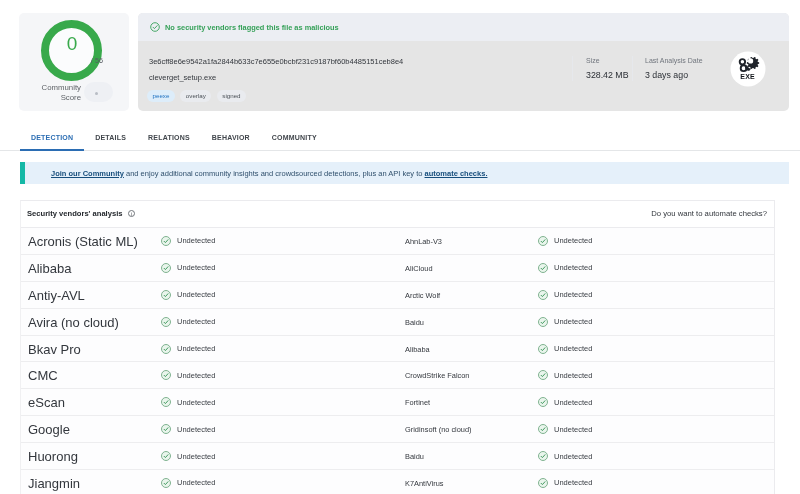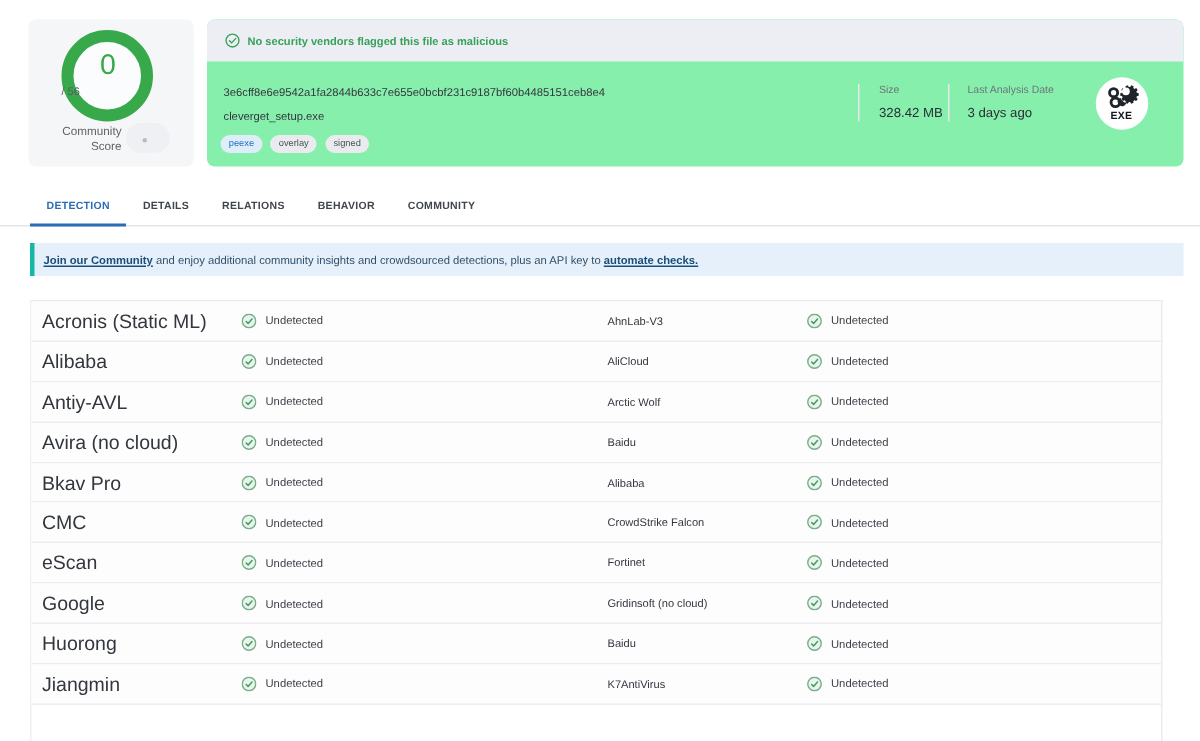--- a/index.html
+++ b/index.html
@@ -4,27 +4,27 @@
 <style>
 * { margin:0; padding:0; box-sizing:border-box; }
 html,body { width:800px; height:494px; background:#fff; font-family:"Liberation Sans", sans-serif; }
 body { position:relative; overflow:hidden; }
 .abs { position:absolute; }
 
 
 #scorecard { left:19px; top:13px; width:110px; height:98px; background:#f5f6f8; border-radius:5px; }
 #ring { position:absolute; left:21.5px; top:7px; width:61px; height:61px; border-radius:50%; border:8px solid #38a94b; background:#fbfcfd; }
 #score0 { position:absolute; left:22px; top:21px; width:62px; text-align:center; font-size:19px; color:#38a94b; line-height:19px; }
-#score56 { position:absolute; left:22px; top:42.5px; width:62px; text-align:left; font-size:7.3px; color:#565b61; }
+#score56 { position:absolute; left:22px; top:42.5px; width:62px; text-align:right; font-size:7.3px; color:#565b61; }
 #commscore { position:absolute; left:0; top:70px; width:62px; text-align:right; font-size:7.8px; color:#5f6368; line-height:10.2px; }
 #votepill { position:absolute; left:65px; top:69px; width:29px; height:20px; background:#eef0f4; border-radius:10px; }
 #votepill .dot { position:absolute; left:11px; top:10px; width:3px; height:3px; background:#b8bcc4; border-radius:50%; }
 
 
-#maincard { left:138px; top:13px; width:651px; height:98px; background:#86efac; border-radius:5px; overflow:hidden; }
+#maincard { left:138px; top:13px; width:651px; height:98px; background:#e5e5e5; border-radius:5px; overflow:hidden; }
 #band { position:absolute; left:0; top:0; width:651px; height:28px; background:#eceef3; }
 .bandmsg { position:absolute; left:12px; top:0; height:28px; display:flex; align-items:center; font-size:7.4px; font-weight:bold; color:#36a159; }
 .bandmsg svg { margin-right:5px; }
 #bandbtns { position:absolute; right:21px; top:0; height:28px; display:flex; align-items:center; font-size:7.4px; color:#33373d; }
 #bandbtns .btn { display:flex; align-items:center; margin-left:12px; }
 #bandbtns svg { margin-right:4px; }
 .chev { margin-left:4px; }
 
 #hash { position:absolute; left:11px; top:44px; font-size:7.5px; color:#33373d; letter-spacing:0; }
 #fname { position:absolute; left:11px; top:60px; font-size:7.5px; color:#33373d; }
@@ -40,21 +40,21 @@
 #ladval { position:absolute; left:507px; top:57px; font-size:8.8px; color:#2b2f35; }
 #exeicon { position:absolute; left:592px; top:38px; }
 
 
 #tabs { left:0; top:124px; width:800px; height:27px; border-bottom:1px solid #e4e6e8; }
 #tabs .row { position:absolute; left:20px; top:0; height:27px; display:flex; }
 .tab { height:27px; line-height:28px; padding:0 11px; font-size:7px; font-weight:bold; letter-spacing:0.2px; color:#41464c; margin-right:0; }
 .tab.active { color:#2b6db3; border-bottom:2px solid #2b6db3; }
 
 
-#banner { left:20px; top:162px; width:769px; height:22px; background:#e5f0fa; border-left:3px solid #14b8a6; display:flex; align-items:center; padding-left:6px; font-size:7.5px; color:#30506d; }
+#banner { left:20px; top:162px; width:769px; height:22px; background:#e5f0fa; border-left:5px solid #14b8a6; display:flex; align-items:center; padding-left:26px; font-size:7.5px; color:#30506d; }
 #banner b { color:#174e7c; text-decoration:underline; }
 
 
 #tbl { left:20px; top:200px; width:755px; height:294px; border-top:1px solid #ebebee; border-left:1px solid #f0f0f2; border-right:1px solid #ebebee; }
 #thead { position:relative; height:27px; border-bottom:1px solid #ebebee; }
 #thead .lt { position:absolute; left:6px; top:8px; font-size:7.6px; font-weight:bold; color:#24282d; display:flex; align-items:center; }
 #thead .rt { position:absolute; right:7px; top:8px; font-size:7.7px; color:#33373d; }
 .inf { display:inline-block; width:7.6px; height:7.6px; border:1px solid #70757a; border-radius:50%; font-size:5.6px; font-weight:normal; color:#50555a; text-align:center; line-height:7.2px; margin-left:5px; }
 .trow { position:relative; height:26.9px; border-bottom:1px solid #ededef; background:#fdfdfe; }
 .cell-v1 { position:absolute; left:7px;  top:50%; transform:translateY(-50%); font-size:13px; color:#33373d; }
@@ -118,20 +118,24 @@
     <div class="tab">BEHAVIOR</div>
     <div class="tab">COMMUNITY</div>
   </div>
 </div>
 
 <div id="banner" class="abs">
     <span><b>Join our Community</b>&nbsp;and enjoy additional community insights and crowdsourced detections, plus an API key to&nbsp;<b>automate checks.</b></span>
   </div>
 
 <div id="tbl" class="abs">
+  <div id="thead">
+    <div class="lt">Security vendors' analysis <span class="inf">i</span></div>
+    <div class="rt">Do you want to automate checks?</div>
+  </div>
   <div class="trow">
     <div class="cell-v1">Acronis (Static ML)</div>
     <div class="cell-s1"><svg width="10" height="10" viewBox="0 0 10 10">
           <circle cx="5" cy="5" r="4.5" fill="#e9f5ec" stroke="#79ae8a" stroke-width="0.95"></circle>
           <path d="M3.1 5.3 L4.4 6.6 L7 3.7" fill="none" stroke="#449b62" stroke-width="1" stroke-linecap="round" stroke-linejoin="round"></path>
         </svg>Undetected</div>
     <div class="cell-v2">AhnLab-V3</div>
     <div class="cell-s2"><svg width="10" height="10" viewBox="0 0 10 10">
           <circle cx="5" cy="5" r="4.5" fill="#e9f5ec" stroke="#79ae8a" stroke-width="0.95"></circle>
           <path d="M3.1 5.3 L4.4 6.6 L7 3.7" fill="none" stroke="#449b62" stroke-width="1" stroke-linecap="round" stroke-linejoin="round"></path>

